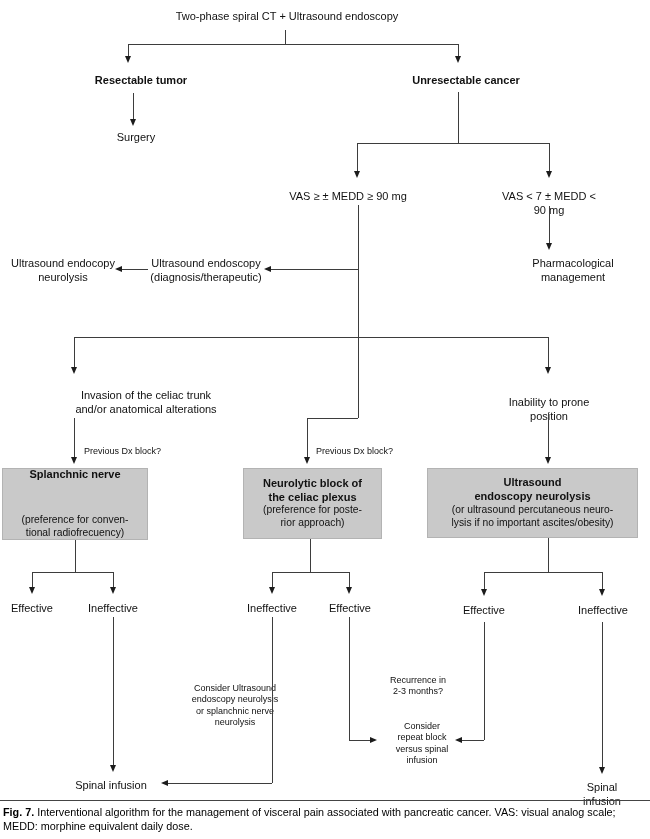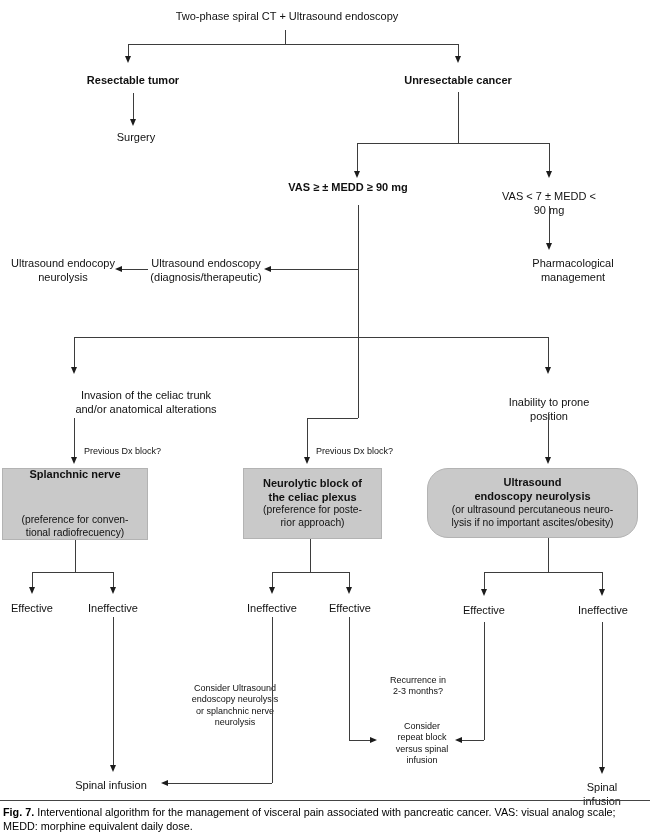--- a/index.html
+++ b/index.html
@@ -1,20 +1,20 @@
 <!DOCTYPE html>
 <html><head>
 <meta charset="utf-8">
 <style>
   html,body{margin:0;padding:0;background:#ffffff;}
   #fig{position:relative;width:650px;height:839px;background:#ffffff;
        font-family:"Liberation Sans",sans-serif;color:#111;overflow:hidden;}
   .t{position:absolute;transform:translateX(-50%);text-align:center;
      white-space:pre-line;font-size:11px;line-height:1.3;color:#111;}
-  .b{font-weight:bold;}
+  .b{font-weight:bold;margin-left:8px;}
   .sm{font-size:9px;line-height:1.25;}
   .lft{transform:none;text-align:left;}
   .box{position:absolute;background:#c9c9c9;border:1px solid #b3b3b3;
        display:flex;flex-direction:column;justify-content:center;text-align:center;box-sizing:border-box;}
   .box .ttl{font-weight:bold;font-size:11px;line-height:1.25;white-space:pre-line;}
   .box .sub{font-size:10.3px;line-height:1.25;white-space:pre-line;}
   .vl{position:absolute;width:1px;background:#3d3d3d;}
   .hl{position:absolute;height:1px;background:#3d3d3d;}
   .ad{position:absolute;width:0;height:0;border-left:3px solid transparent;
       border-right:3px solid transparent;border-top:7px solid #1c1c1c;}
@@ -28,21 +28,21 @@
 </style>
 </head>
 <body>
 
 <div id="fig">
 
   <div class="t" style="left:287px;top:9px;text-align:right;">Two-phase spiral CT + Ultrasound endoscopy</div>
   <div class="t b" style="left:133px;top:73px;">Resectable tumor</div>
   <div class="t b" style="left:458px;top:73px;">Unresectable cancer</div>
   <div class="t" style="left:136px;top:130px;">Surgery</div>
-  <div class="t" style="left:348px;top:180px;font-weight:bold;">VAS ≥ ± MEDD ≥ 90 mg</div>
+  <div class="t" style="left:348px;top:189px;">VAS ≥ ± MEDD ≥ 90 mg</div>
   <div class="t" style="left:549px;top:189px;">VAS &lt; 7 ± MEDD &lt; 90 mg</div>
   <div class="t" style="left:63px;top:256px;">Ultrasound endocopy
 neurolysis</div>
   <div class="t" style="left:206px;top:256px;">Ultrasound endoscopy
 (diagnosis/therapeutic)</div>
   <div class="t" style="left:549px;top:256px;margin-left:24px;">Pharmacological
 management</div>
   <div class="t" style="left:116px;top:388px;margin-left:30px;">Invasion of the celiac trunk
 and/or anatomical alterations</div>
   <div class="t" style="left:549px;top:395px;">Inability to prone position</div>
@@ -53,21 +53,21 @@
     <div class="ttl">Splanchnic nerve</div>
     <div class="sub">(preference for conven-
 tional radiofrecuency)</div>
   </div>
   <div class="box" style="left:243px;top:468px;width:139px;height:71px;">
     <div class="ttl">Neurolytic block of
 the celiac plexus</div>
     <div class="sub">(preference for poste-
 rior approach)</div>
   </div>
-  <div class="box" style="left:427px;top:468px;width:211px;height:70px;border-radius:21px;">
+  <div class="box" style="left:427px;top:468px;width:211px;height:70px;">
     <div class="ttl">Ultrasound
 endoscopy neurolysis</div>
     <div class="sub">(or ultrasound percutaneous neuro-
 lysis if no important ascites/obesity)</div>
   </div>
 
   <div class="t" style="left:32px;top:601px;">Effective</div>
   <div class="t" style="left:113px;top:601px;">Ineffective</div>
   <div class="t" style="left:272px;top:601px;">Ineffective</div>
   <div class="t" style="left:350px;top:601px;">Effective</div>

